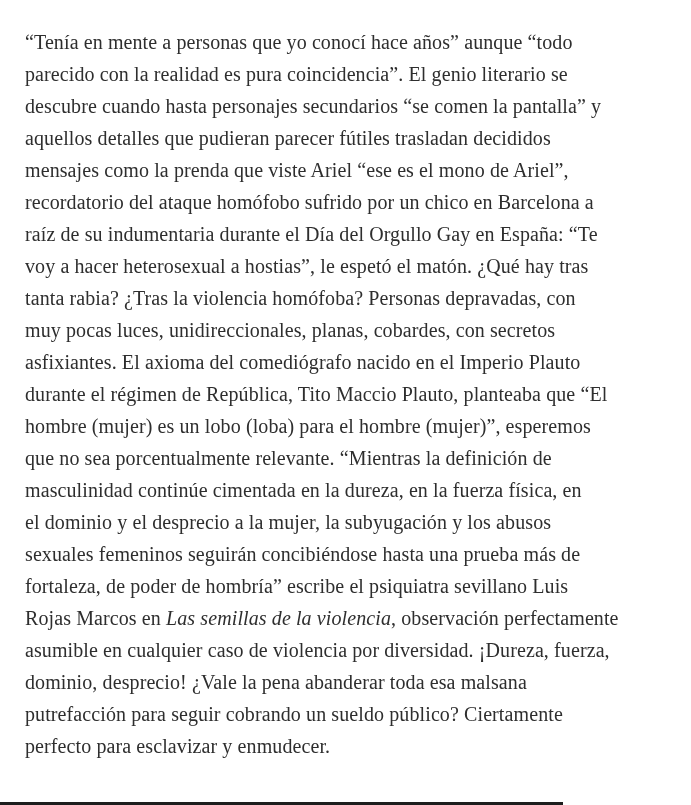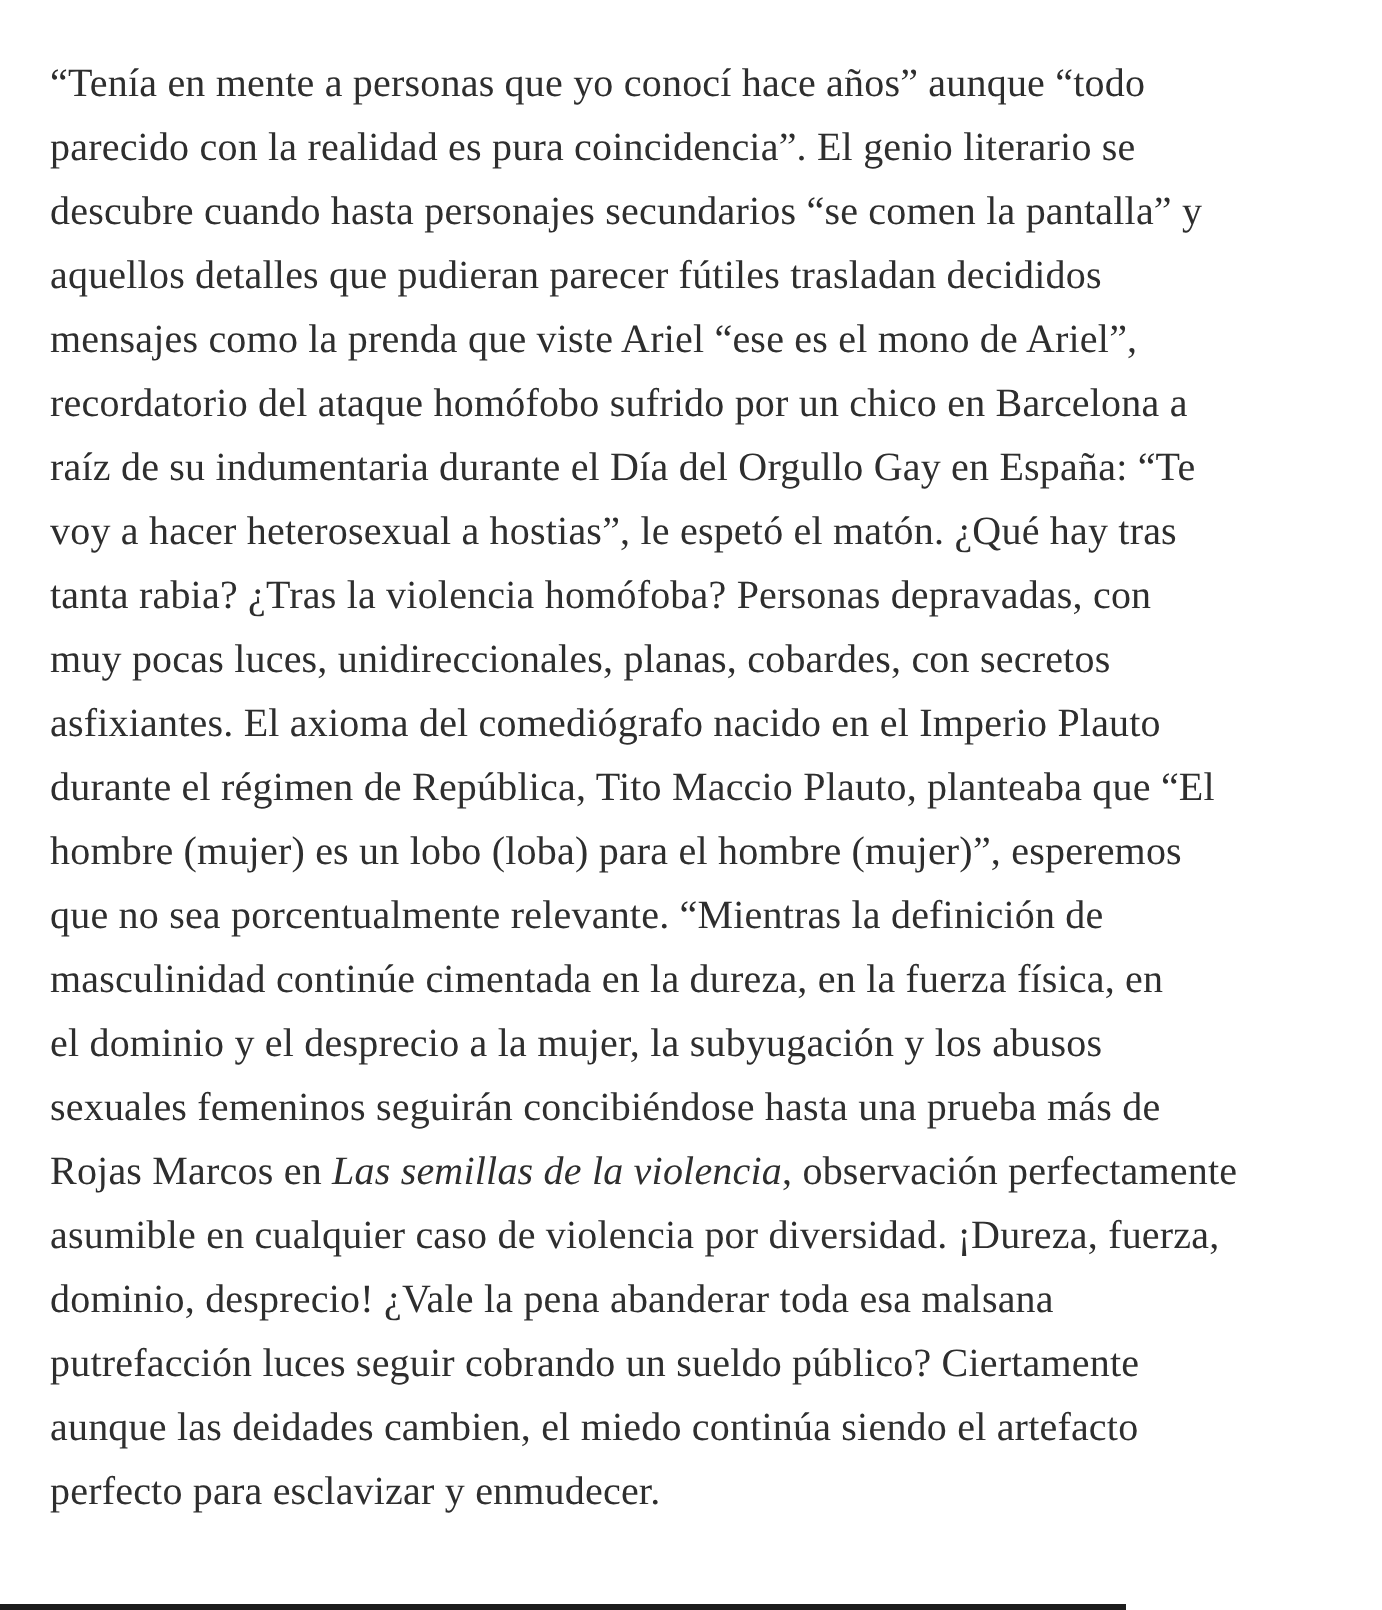--- a/index.html
+++ b/index.html
@@ -50,22 +50,22 @@
       <div class="line"><span>voy a hacer heterosexual a hostias”, le espetó el matón. ¿Qué hay tras</span></div>
       <div class="line"><span>tanta rabia? ¿Tras la violencia homófoba? Personas depravadas, con</span></div>
       <div class="line"><span>muy pocas luces, unidireccionales, planas, cobardes, con secretos</span></div>
       <div class="line"><span>asfixiantes. El axioma del comediógrafo nacido en el Imperio Plauto</span></div>
       <div class="line"><span>durante el régimen de República, Tito Maccio Plauto, planteaba que “El</span></div>
       <div class="line"><span>hombre (mujer) es un lobo (loba) para el hombre (mujer)”, esperemos</span></div>
       <div class="line"><span>que no sea porcentualmente relevante. “Mientras la definición de</span></div>
       <div class="line"><span>masculinidad continúe cimentada en la dureza, en la fuerza física, en</span></div>
       <div class="line"><span>el dominio y el desprecio a la mujer, la subyugación y los abusos</span></div>
       <div class="line"><span>sexuales femeninos seguirán concibiéndose hasta una prueba más de</span></div>
+      <div class="line"><span>fortaleza, de poder de hombría” escribe el psiquiatra sevillano Luis</span></div>
       <div class="line"><span>Rojas Marcos en </span><span class="italic">Las semillas de la violencia</span><span>, observación perfectamente</span></div>
       <div class="line"><span>asumible en cualquier caso de violencia por diversidad. ¡Dureza, fuerza,</span></div>
       <div class="line"><span>dominio, desprecio! ¿Vale la pena abanderar toda esa malsana</span></div>
-      <div class="line"><span>putrefacción luces seguir cobrando un sueldo público? Ciertamente</span></div>
-      <div class="line"><span>aunque las deidades cambien, el miedo continúa siendo el artefacto</span></div>
+      <div class="line"><span>putrefacción para seguir cobrando un sueldo público? Ciertamente</span></div>
       <div class="line"><span>perfecto para esclavizar y enmudecer.</span></div>
     </div>
 </article>
 
 <div class="bottom-divider" style="background: rgb(29, 29, 29);"></div>
 
 </body></html>

